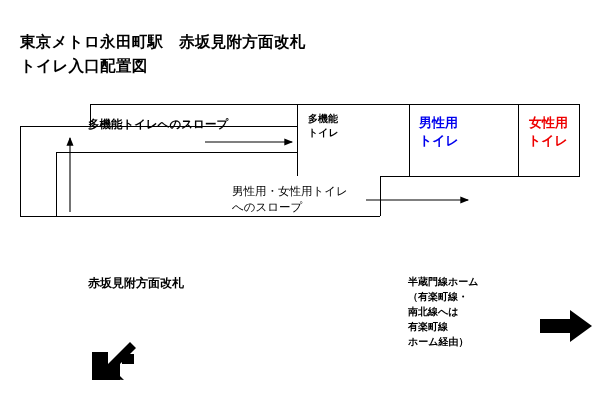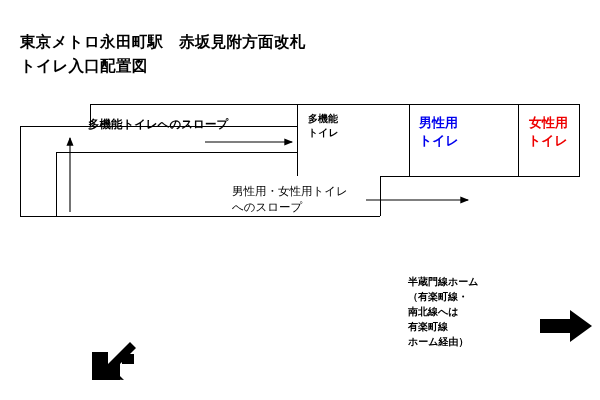--- a/index.html
+++ b/index.html
@@ -196,21 +196,21 @@
       <span>トイレ</span>
     </div>
 
     <div class="slope-label" id="label-slope-mf">
       <span>男性用・女性用トイレ</span><br>
       <span>へのスロープ</span>
     </div>
   </div>
 
   <div id="exit-block" class="abs">
-    <br>
+    <span class="l1">赤坂見附方面改札</span><br>
   </div>
 
   <div id="arrow-exit" class="abs">
     <svg class="big-arrow-svg" width="52" height="48" viewBox="0 0 52 48">
       <polygon points="44,2 44,20 32,20 32,30 18,30 18,18 2,18 2,46 30,46 30,30 44,30" fill="#000000" transform="rotate(0)"></polygon>
       <polygon points="46,4 22,4 22,14 34,14 12,36 2,26 2,46 22,46 12,36 34,14 34,26 46,26" fill="none"></polygon>
       <path d="M46,6 L28,6 L28,16 L40,16 L14,42 L4,32 L4,46 L18,46 L8,36 L34,10 L34,22 L46,22 Z" fill="none"></path>
 
       <path d="M50,8 L24,34 L24,18 L6,18 L6,44 L32,44 L32,28 Z" fill="#000000" opacity="0"></path>
       <g>

